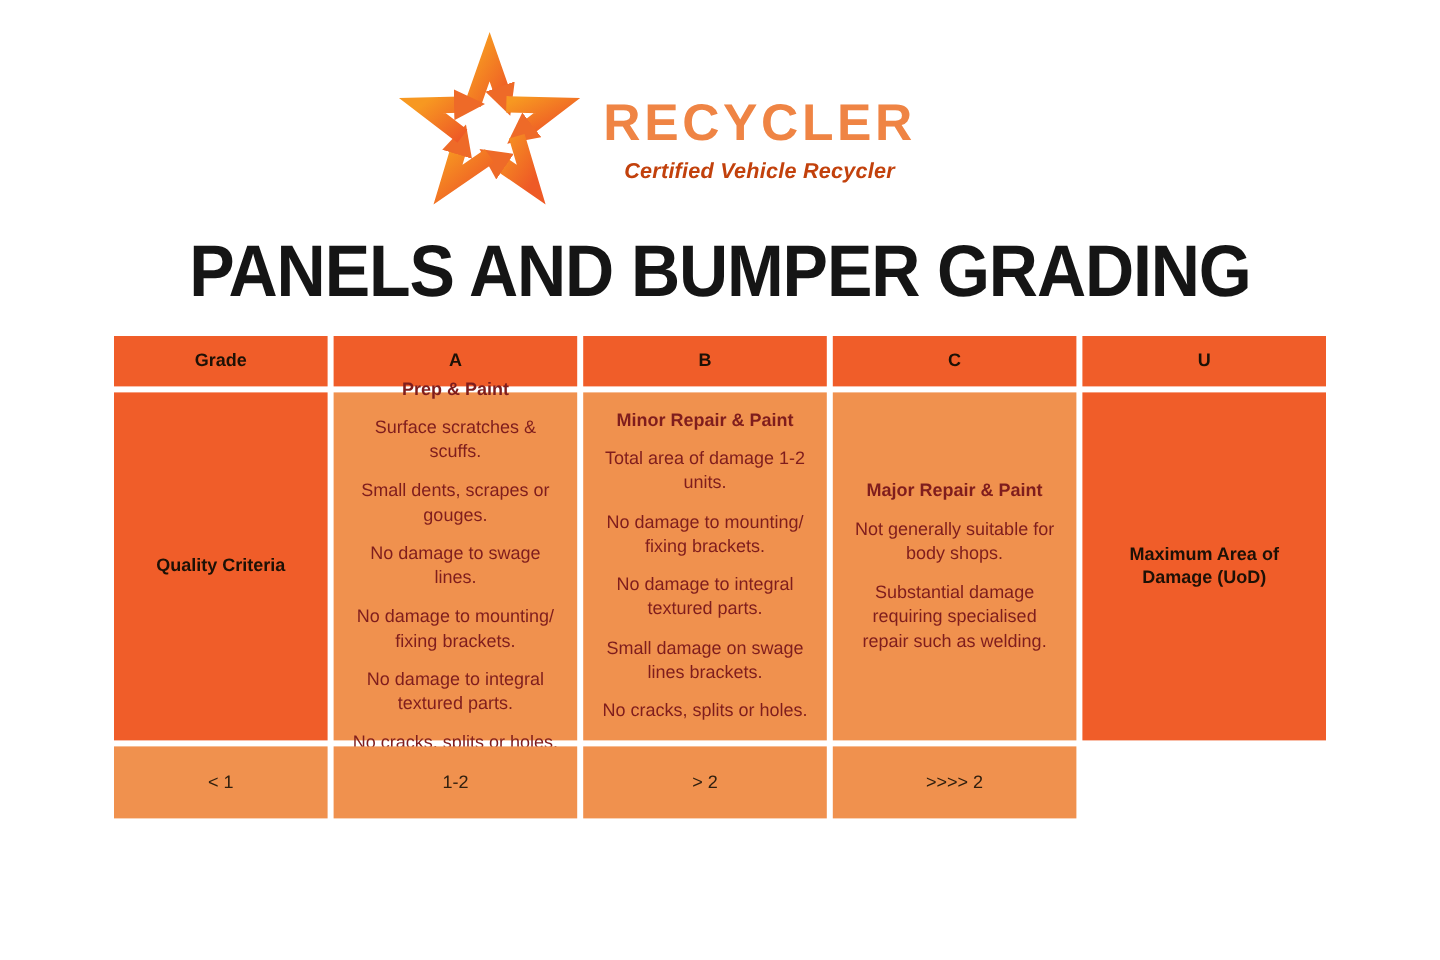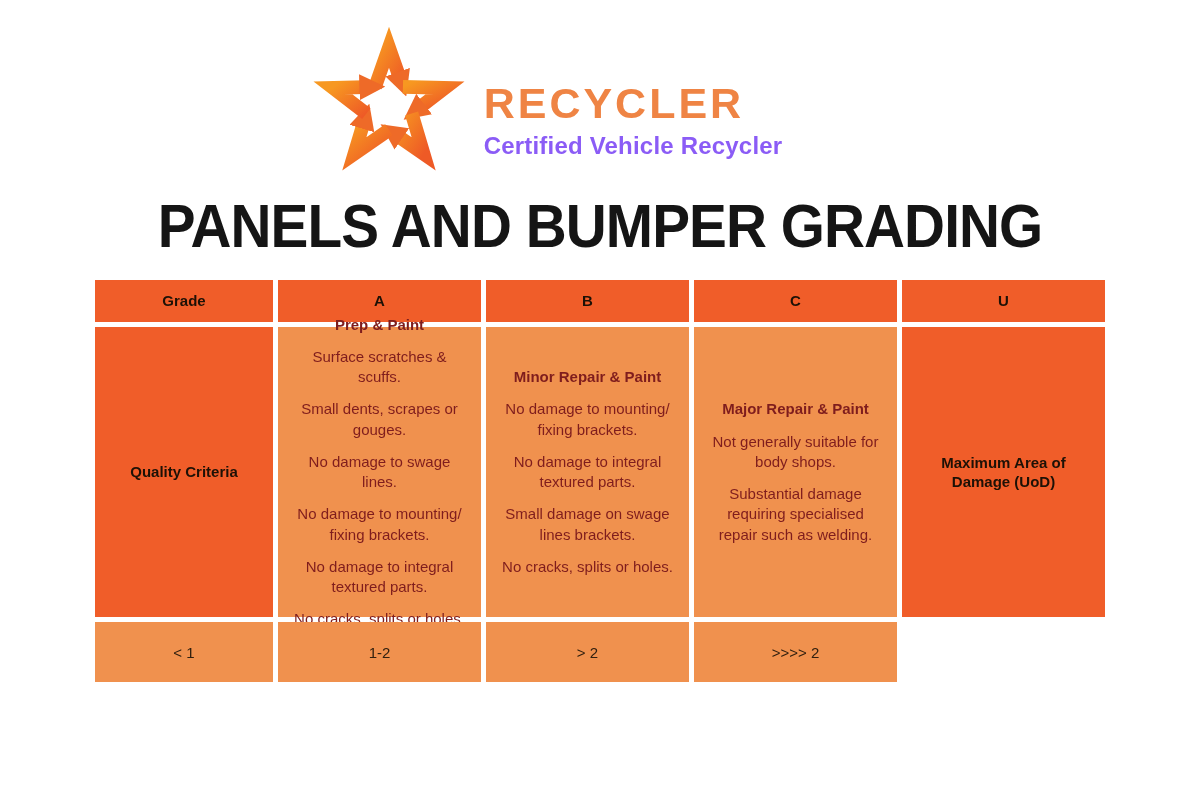--- a/index.html
+++ b/index.html
@@ -14,34 +14,35 @@
 
   
   .logo {
     position: absolute;
     top: 20px; left: 0; right: 0;
     display: flex;
     justify-content: center;
     transform: translateX(-57px);
   }
   .logo-star svg { display: block; }
-  .logo-text { margin-left: 10px; padding-top: 62px; }
+  .logo-text { margin-left: 10px; padding-top: 62px; text-align: center; }
   .brand {
     font-size: 43px;
     font-weight: bold;
     letter-spacing: 3px;
     line-height: 1;
     color: #EF8444;
   }
   .tagline {
     margin-top: 7px;
-    font-size: 24px;
+    font-size: 18px;
     font-weight: bold;
     letter-spacing: 0.2px;
-    color: #8b5cf6;
+    color: #c2410c;
+    font-style: italic;
   }
 
   
   .page-title {
     position: absolute;
     top: 194px; left: 0;
     width: 1200px;
     text-align: center;
     font-size: 61px;
     font-weight: bold;
@@ -139,20 +140,21 @@
     <p class="cell-item">Surface scratches &amp; scuffs.</p>
     <p class="cell-item">Small dents, scrapes or gouges.</p>
     <p class="cell-item">No damage to swage lines.</p>
     <p class="cell-item">No damage to mounting/ fixing brackets.</p>
     <p class="cell-item">No damage to integral textured parts.</p>
     <p class="cell-item">No cracks, splits or holes.</p>
   </div>
 
   <div class="cell body-cell">
     <p class="cell-heading">Minor Repair &amp; Paint</p>
+    <p class="cell-item">Total area of damage 1-2 units.</p>
     <p class="cell-item">No damage to mounting/ fixing brackets.</p>
     <p class="cell-item">No damage to integral textured parts.</p>
     <p class="cell-item">Small damage on swage lines brackets.</p>
     <p class="cell-item">No cracks, splits or holes.</p>
   </div>
 
 
   <div class="cell body-cell">
     <p class="cell-heading">Major Repair &amp; Paint</p>
     <p class="cell-item">Not generally suitable for body shops.</p>

